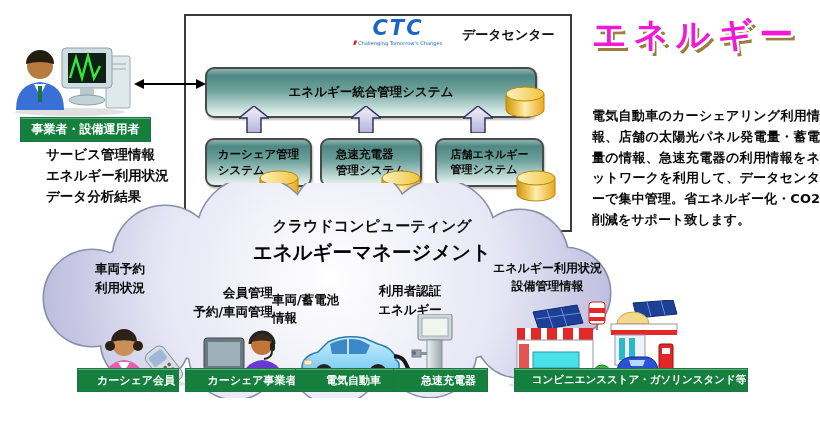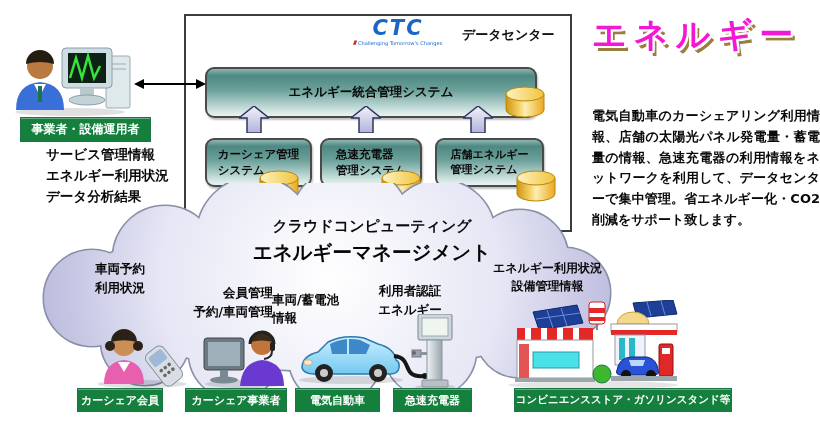--- a/index.html
+++ b/index.html
@@ -39,21 +39,21 @@
   .cl1{left:158px;top:284px;width:115px;text-align:right;}
   .cl2{left:272px;top:291px;width:100px;line-height:1.4;}
   .cl3{left:360px;top:282px;width:100px;text-align:center;}
   .cl4{left:475px;top:259px;width:145px;text-align:center;font-size:12px;}
 
   
   .greenbar{background:#15803d;border:1px solid #1d7446;color:#fff;font-weight:bold;
     display:flex;align-items:center;justify-content:center;text-align:center;z-index:3;
     box-shadow:inset 0 1px 0 rgba(255,255,255,.35);}
   .op-bar{left:20px;top:117px;width:129px;height:23px;font-size:12px;}
-  .eb{top:388px;height:22px;font-size:11px;}
+  .eb{top:368px;height:22px;font-size:11px;padding-left:16px;}
   .eb0{left:77px;width:84px;}
   .eb1{left:185px;width:100px;}
   .eb2{left:295px;width:83px;}
   .eb3{left:393px;width:77px;}
   .eb4{left:485px;width:216px;font-size:10.5px;margin-left:29px;}
 
   
   .op-icon{left:10px;top:42px;z-index:3;}
   .dbl-arrow{left:134px;top:76px;z-index:3;}
   .info-line{left:14px;font-size:13.5px;font-weight:bold;color:#0a0a0a;z-index:3;margin-left:32px;}

